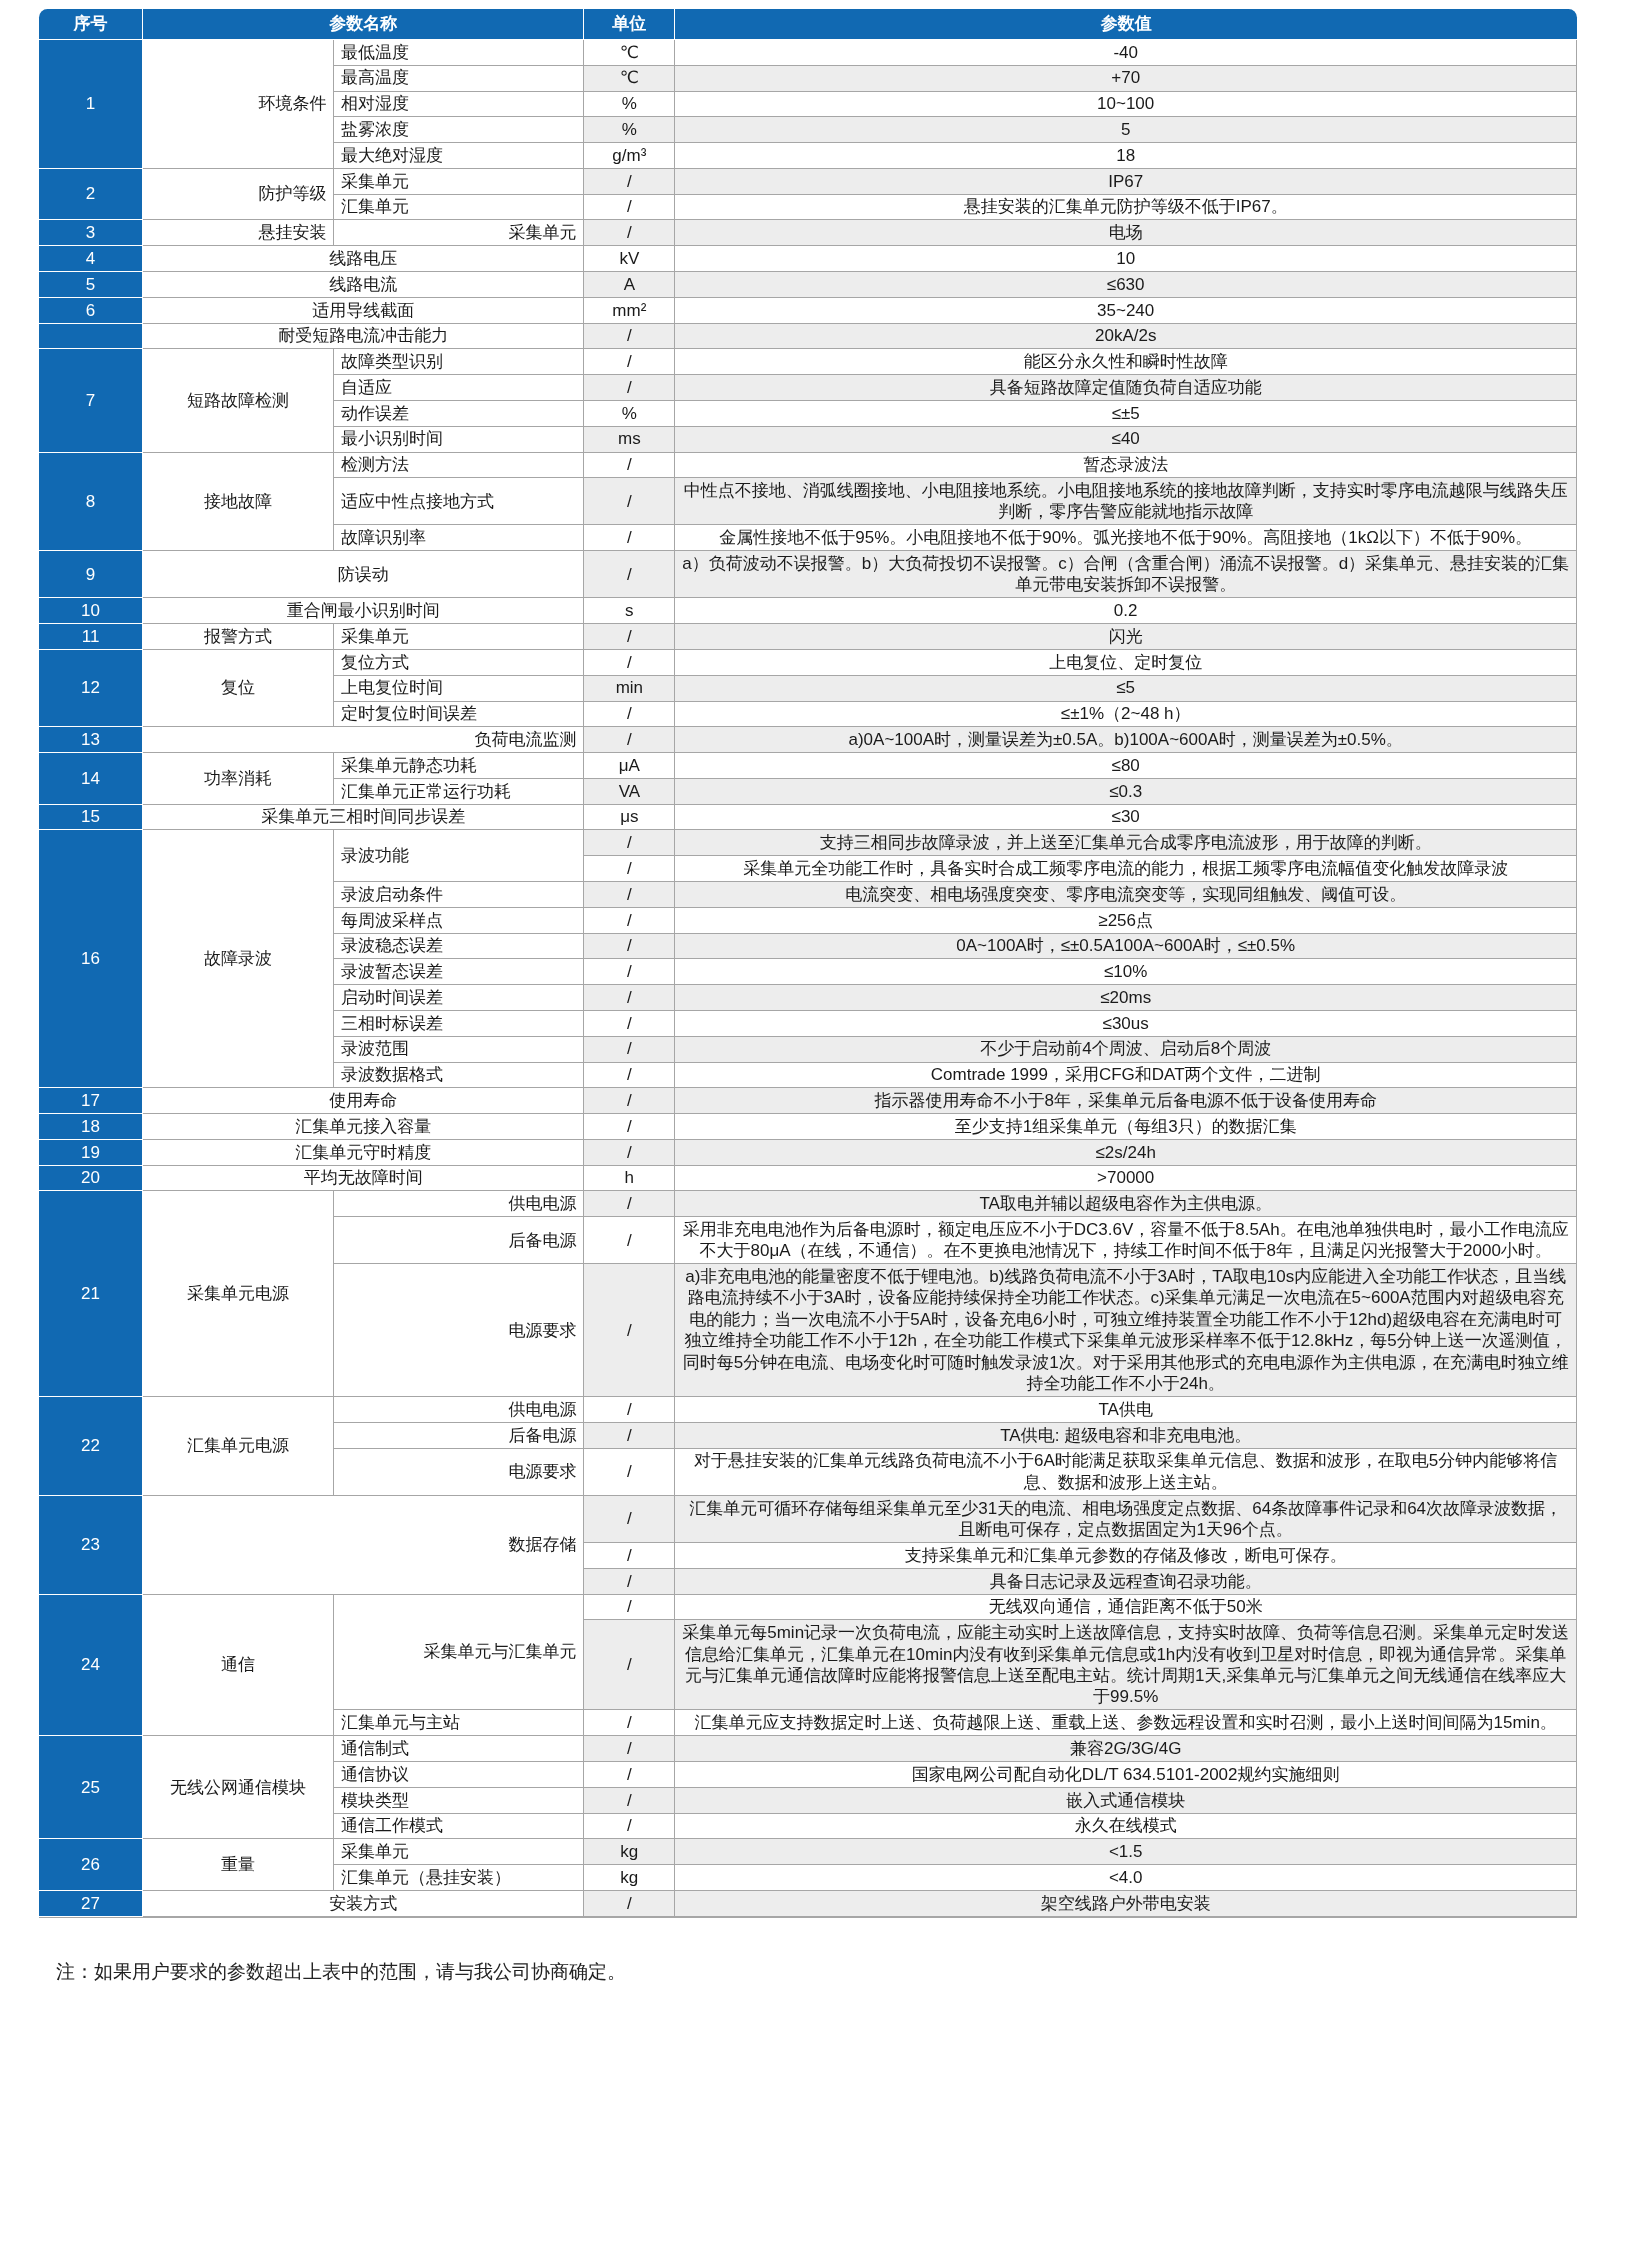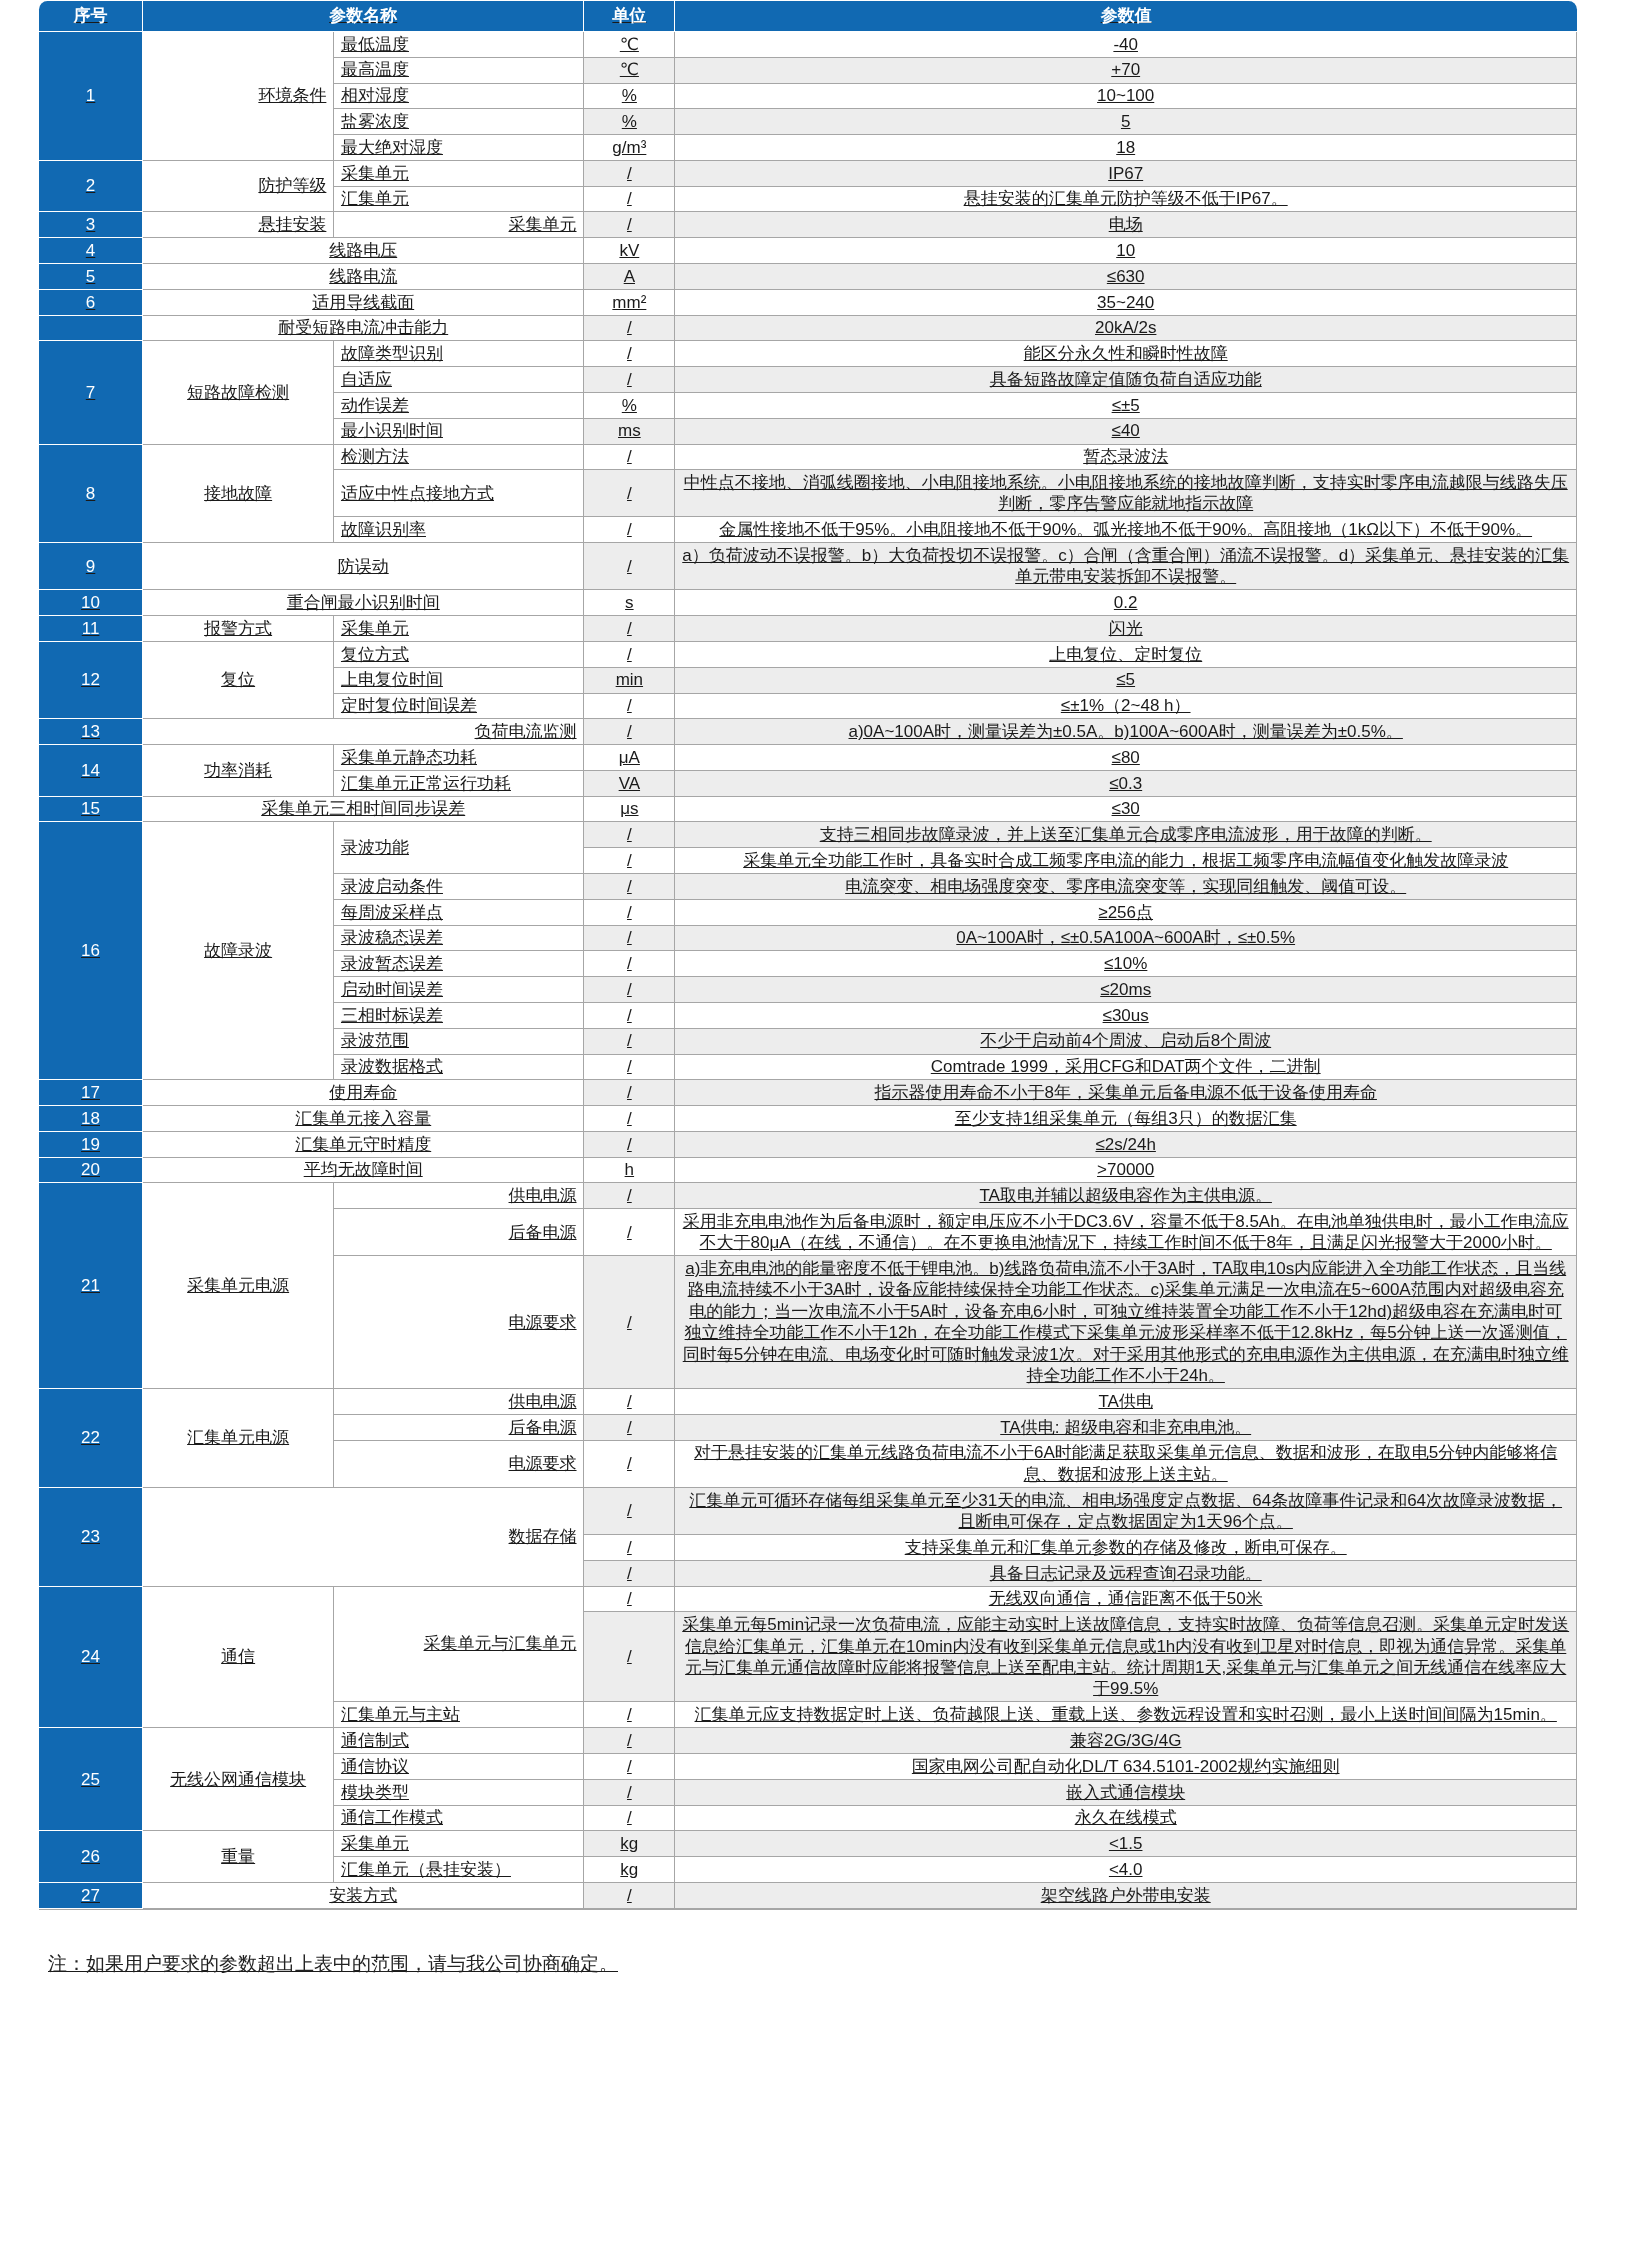--- a/index.html
+++ b/index.html
@@ -1,21 +1,21 @@
 <!DOCTYPE html>
 <html style="--header-bg: #1169b2; --stripe: #ededed;font-size:13.7px"><head>
 <meta charset="utf-8">
 <style>
   html,body{margin:0;padding:0;background:#ffffff;}
   body{
     width:1638px;height:2261px;
     font-family:"Liberation Sans","DejaVu Sans",sans-serif;
     color:#1a1a1a;
   }
-  .page{padding:1px 61px 0 39px;box-sizing:border-box;text-decoration:underline;}
+  .page{padding:9px 61px 0 39px;box-sizing:border-box;}
   table.spec{
     width:1538px;
     border-collapse:separate;
     border-spacing:0;
     table-layout:fixed;
     border-bottom:0.9px solid #a6a6a6;
   }
   table.spec th, table.spec td{
     box-sizing:border-box;
     font-size:17px;
@@ -51,21 +51,21 @@
   }
   td.n1{text-align:center;}
   td.n2{text-align:left;}
   td.u{text-align:center;}
   td.v{text-align:center;}
   td.ac{text-align:right;}
   td.al{text-align:center;}
   tbody tr:nth-child(even) td.u,
   tbody tr:nth-child(even) td.v{background:var(--stripe,#ededed);}
   .note{
-    margin:41px 0 0 9px;
+    margin:41px 0 0 17px;
     font-size:19px;
     color:#222222;
   }
 </style>
 </head>
 <body>
 
 <div class="page">
   <table class="spec">
     <colgroup>

